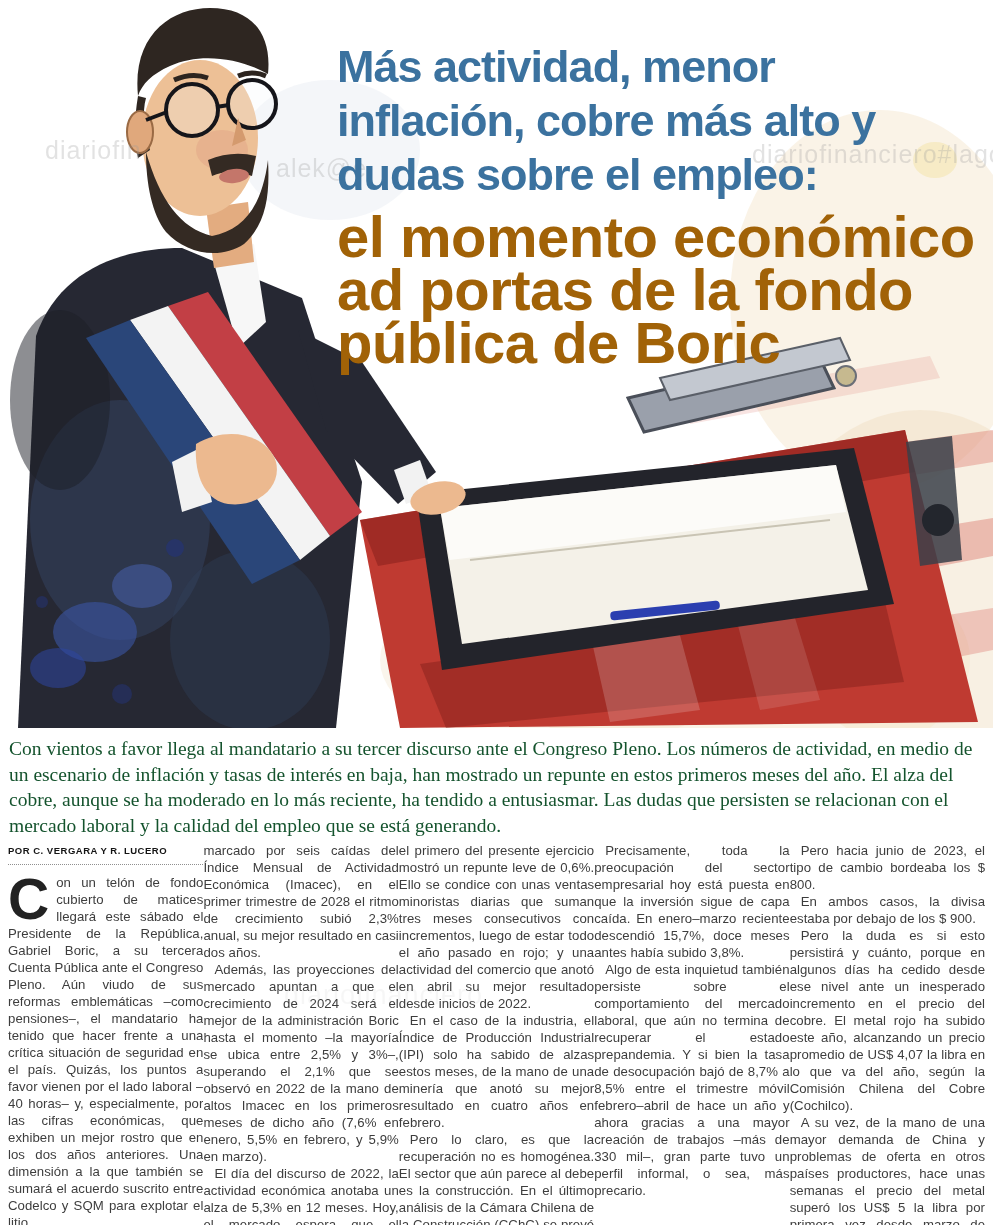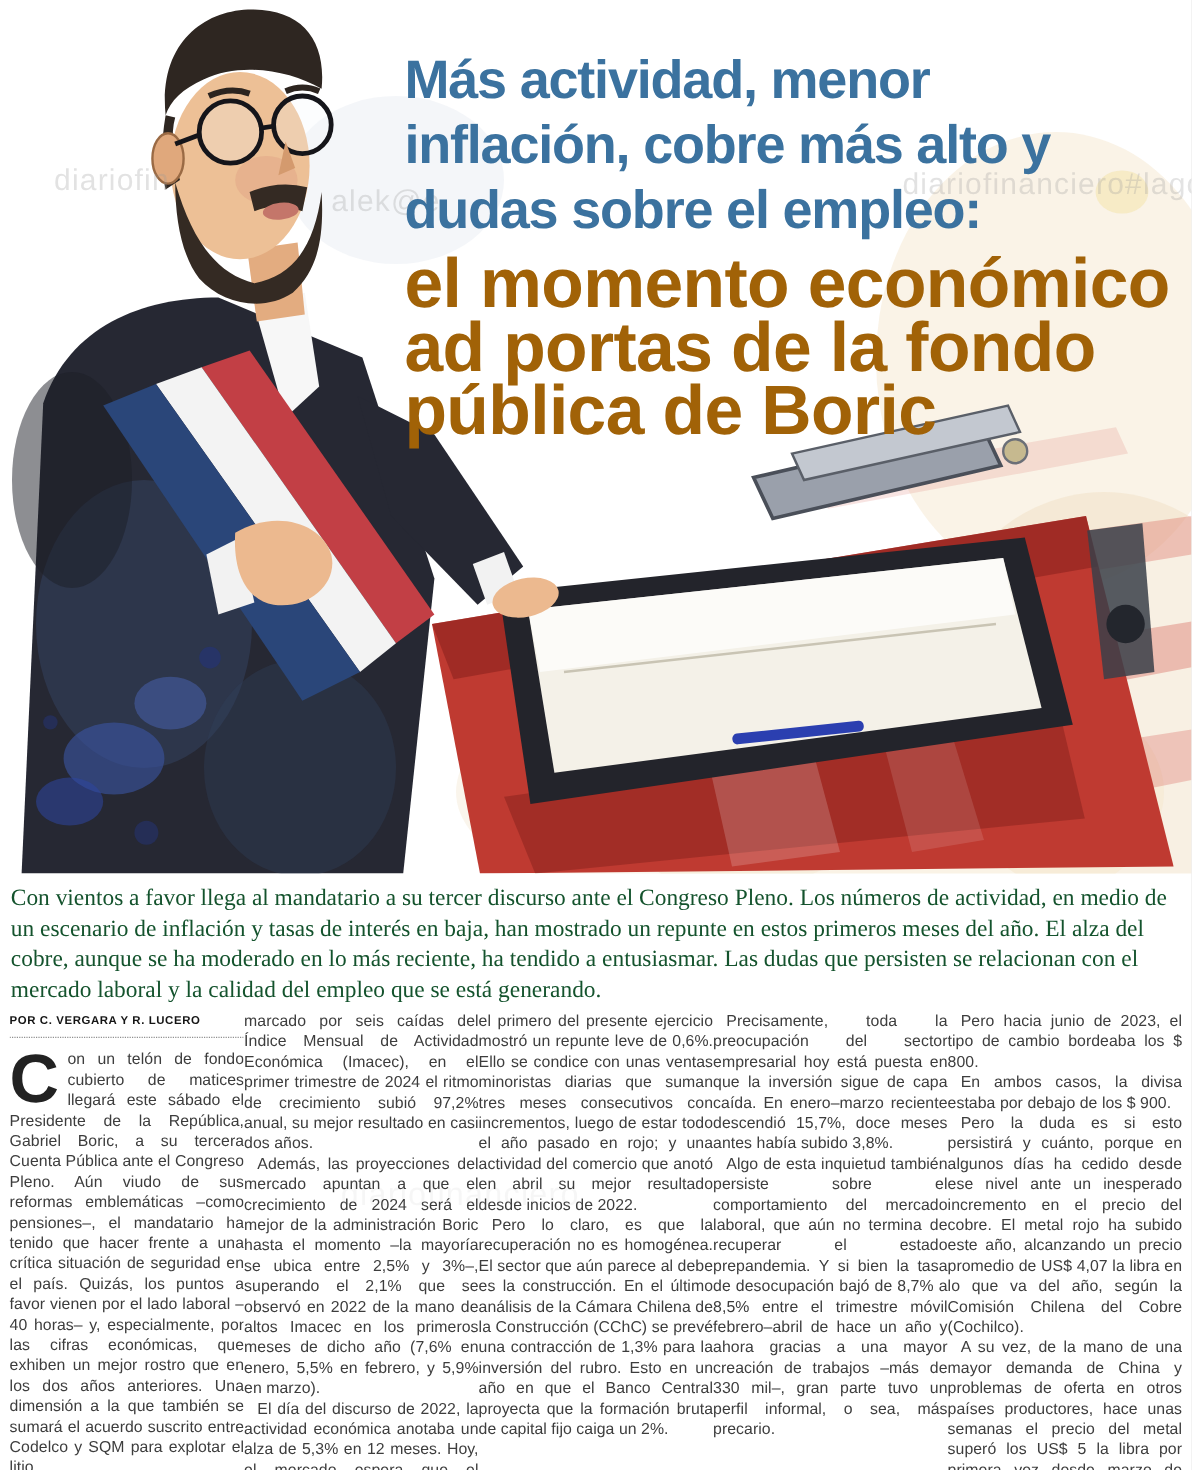--- a/index.html
+++ b/index.html
@@ -166,28 +166,29 @@
 
   <div class="columns">
 
     <div class="col">
       <div class="byline">POR C. VERGARA Y R. LUCERO</div>
       <p><span class="dropcap">C</span><span>on un telón de fondo cubierto de matices llegará este sábado el Presidente de la República, Gabriel Boric, a su tercera Cuenta Pública ante el Congreso Pleno. Aún viudo de sus reformas emblemáticas –como pensiones–, el mandatario ha tenido que hacer frente a una crítica situación de seguridad en el país. Quizás, los puntos a favor vienen por el lado laboral –40 horas– y, especialmente, por las cifras económicas, que exhiben un mejor rostro que en los dos años anteriores. Una dimensión a la que también se sumará el acuerdo suscrito entre Codelco y SQM para explotar el litio.</span></p>
 
     </div>
 
     <div class="col">
-      <p>marcado por seis caídas del Índice Mensual de Actividad Económica (Imacec), en el primer trimestre de 2024 el ritmo de crecimiento subió 97,2% anual, su mejor resultado en casi dos años.</p>
+      <p>marcado por seis caídas del Índice Mensual de Actividad Económica (Imacec), en el primer trimestre de 2028 el ritmo de crecimiento subió 2,3% anual, su mejor resultado en casi dos años.</p>
       <p class="indent">Además, las proyecciones del mercado apuntan a que el crecimiento de 2024 será el mejor de la administración Boric hasta el momento –la mayoría se ubica entre 2,5% y 3%–, superando el 2,1% que se observó en 2022 de la mano de altos Imacec en los primeros meses de dicho año (7,6% en enero, 5,5% en febrero, y 5,9% en marzo).</p>
       <p class="indent">El día del discurso de 2022, la actividad económica anotaba un alza de 5,3% en 12 meses. Hoy, el mercado espera que el Imacec de abril –que se conocerá este lunes– crezca sobre 3%.</p>
 
     </div>
 
     <div class="col">
       <p>el primero del presente ejercicio mostró un repunte leve de 0,6%. Ello se condice con unas ventas minoristas diarias que suman tres meses consecutivos con incrementos, luego de estar todo el año pasado en rojo; y una actividad del comercio que anotó en abril su mejor resultado desde inicios de 2022.</p>
+      <p class="indent">En el caso de la industria, el Índice de Producción Industrial (IPI) solo ha sabido de alzas estos meses, de la mano de una minería que anotó su mejor resultado en cuatro años en febrero.</p>
       <p class="indent">Pero lo claro, es que la recuperación no es homogénea. El sector que aún parece al debe es la construcción. En el último análisis de la Cámara Chilena de la Construcción (CChC) se prevé una contracción de 1,3% para la inversión del rubro. Esto en un año en que el Banco Central proyecta que la formación bruta de capital fijo caiga un 2%.</p>
     </div>
 
     <div class="col">
       <p class="indent">Precisamente, toda la preocupación del sector empresarial hoy está puesta en que la inversión sigue de capa caída. En enero–marzo reciente descendió 15,7%, doce meses antes había subido 3,8%.</p>
       <p class="indent">Algo de esta inquietud también persiste sobre el comportamiento del mercado laboral, que aún no termina de recuperar el estado prepandemia. Y si bien la tasa de desocupación bajó de 8,7% a 8,5% entre el trimestre móvil febrero–abril de hace un año y ahora gracias a una mayor creación de trabajos –más de 330 mil–, gran parte tuvo un perfil informal, o sea, más precario.</p>
 
     </div>
 
     <div class="col">

